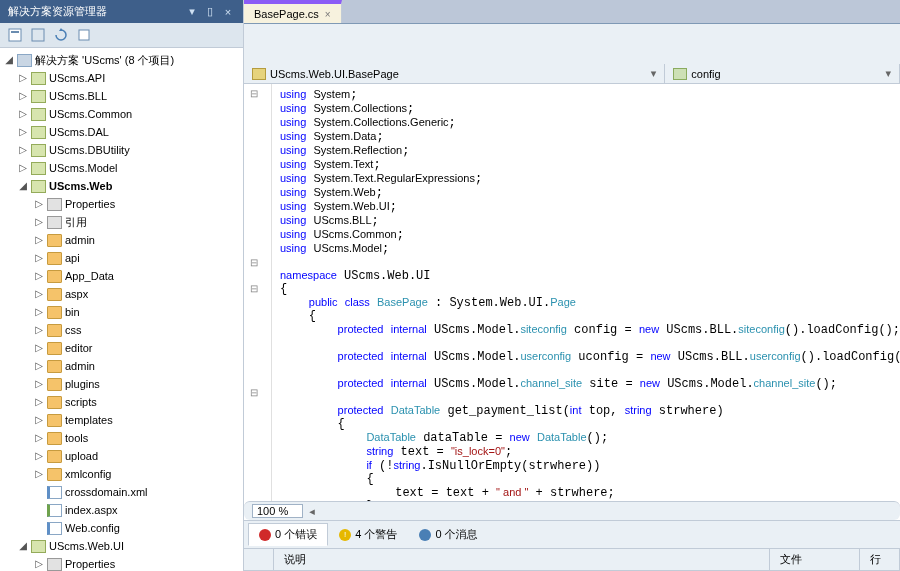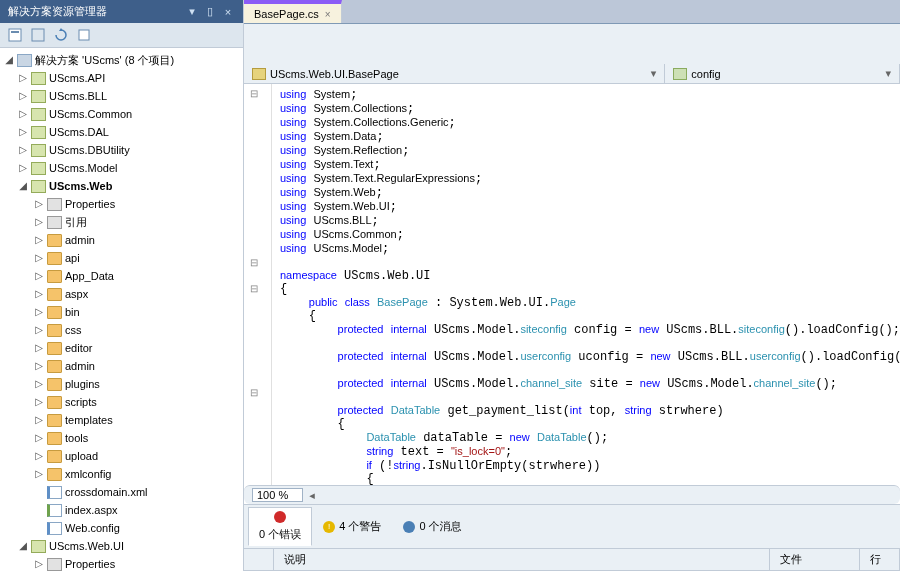--- a/index.html
+++ b/index.html
@@ -35,21 +35,21 @@
 .gutter { width: 28px; background: #fff; border-right: 1px solid #e0e0e0; position: relative; }
 .outline-mark { position: absolute; left: 6px; color: #888; font-size: 10px; }
 .code { flex: 1; padding: 4px 8px; font-family: Consolas, "Courier New", monospace; font-size: 12px; line-height: 13px; white-space: pre; overflow: auto; }
 .kw { color: #0000ff; } .str { color: #a31515; } .type { color: #2b91af; } .ns { color: #000; }
 .zoom-bar { background: #eaf0f5; border-top: 1px solid #c1cbd7; padding: 2px 8px; display: flex; align-items: center; gap: 6px; border-radius: 6px; }
 .zoom-combo { border: 1px solid #a0b2c6; padding: 0 14px 0 4px; background: #fff; cursor: pointer; position: relative; }
 .error-panel { border-top: 1px solid #c1cbd7; }
 .error-title { background: #3e5f8a; color: #fff; padding: 3px 8px; }
 .error-tabs { background: #eaf0f5; display: flex; gap: 0; border-bottom: 1px solid #c1cbd7; padding: 2px 4px; }
 .err-tab { padding: 3px 10px; display: flex; gap: 4px; align-items: center; cursor: pointer; border: 1px solid transparent; }
-.err-tab.active { background: #fff; border: 1px solid #c1cbd7; border-bottom-color: #fff; flex-direction: column; }
+.err-tab.active { background: #fff; border: 1px solid #c1cbd7; border-bottom-color: #fff; }
 .err-ic { width: 12px; height: 12px; border-radius: 50%; display: inline-block; }
 .err-red { background: #d02a2a; } .err-yel { background: #e6b800; color: #fff; font-size: 8px; text-align: center; line-height: 12px; } .err-blue { background: #4a7fb5; }
 .error-header { background: #eaf0f5; display: flex; border-bottom: 1px solid #c1cbd7; }
 .error-header .col { padding: 3px 10px; border-right: 1px solid #c1cbd7; }
 .error-header .col.desc { flex: 1; }
 .error-header .col.file { width: 90px; }
 .error-header .col.line { width: 40px; }
 </style>
 </head>
 <body>

